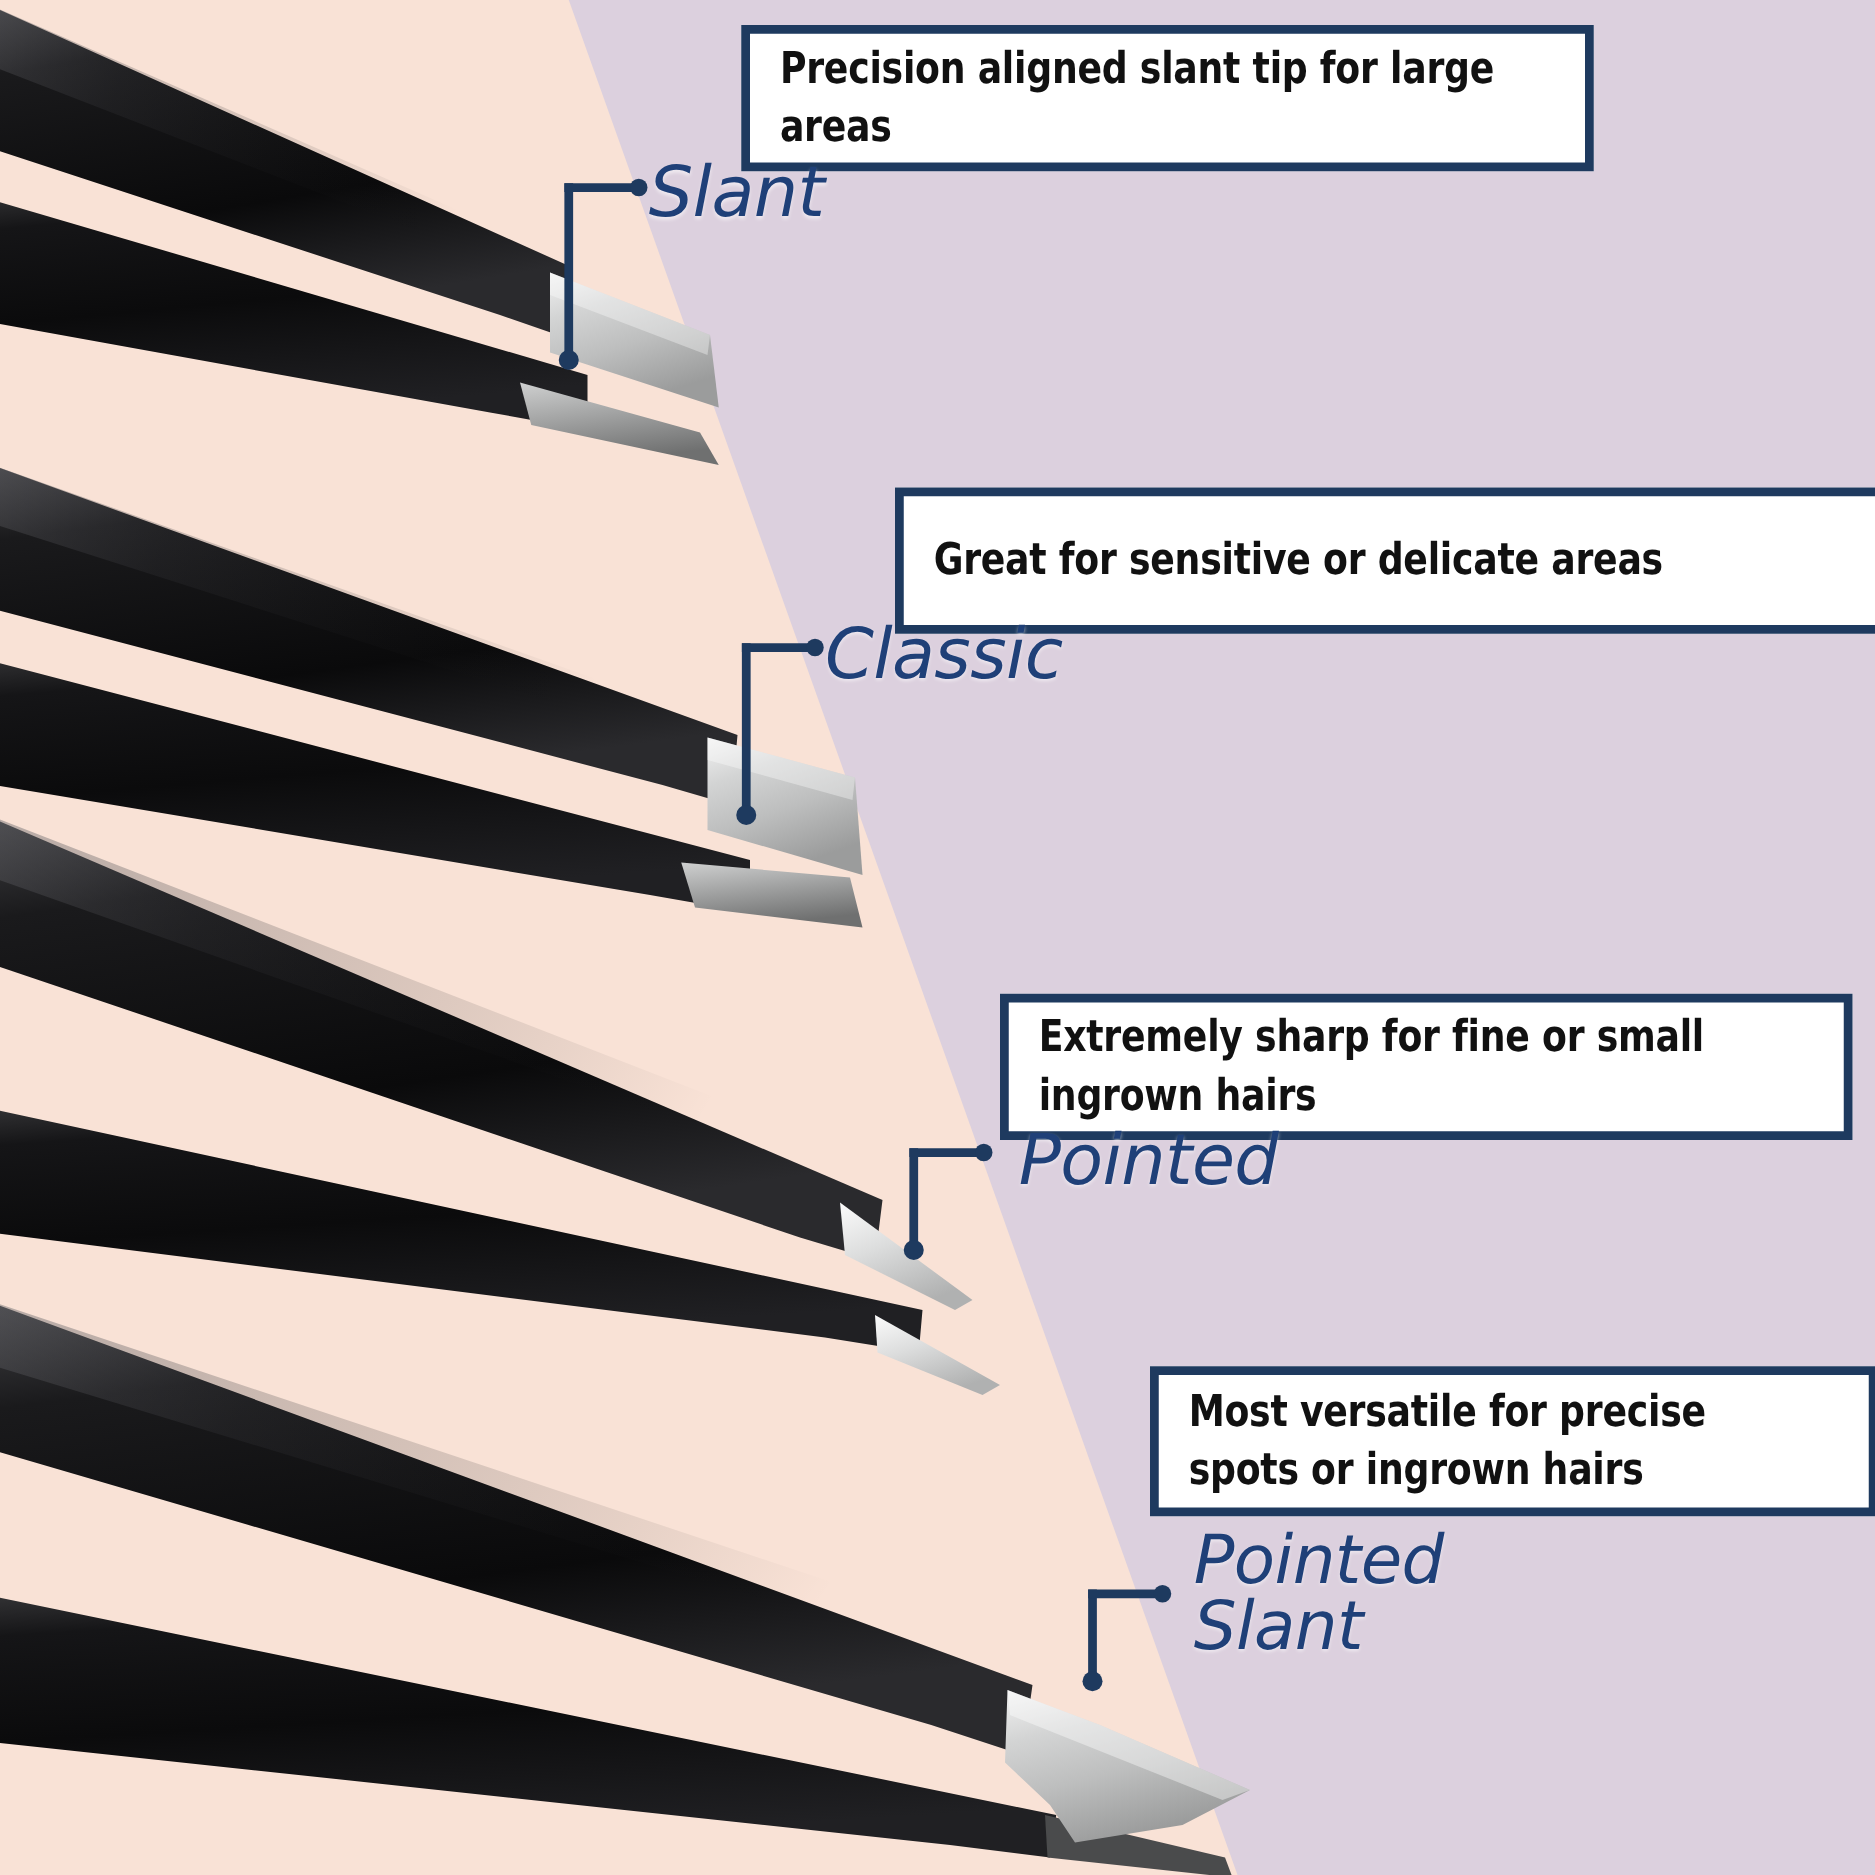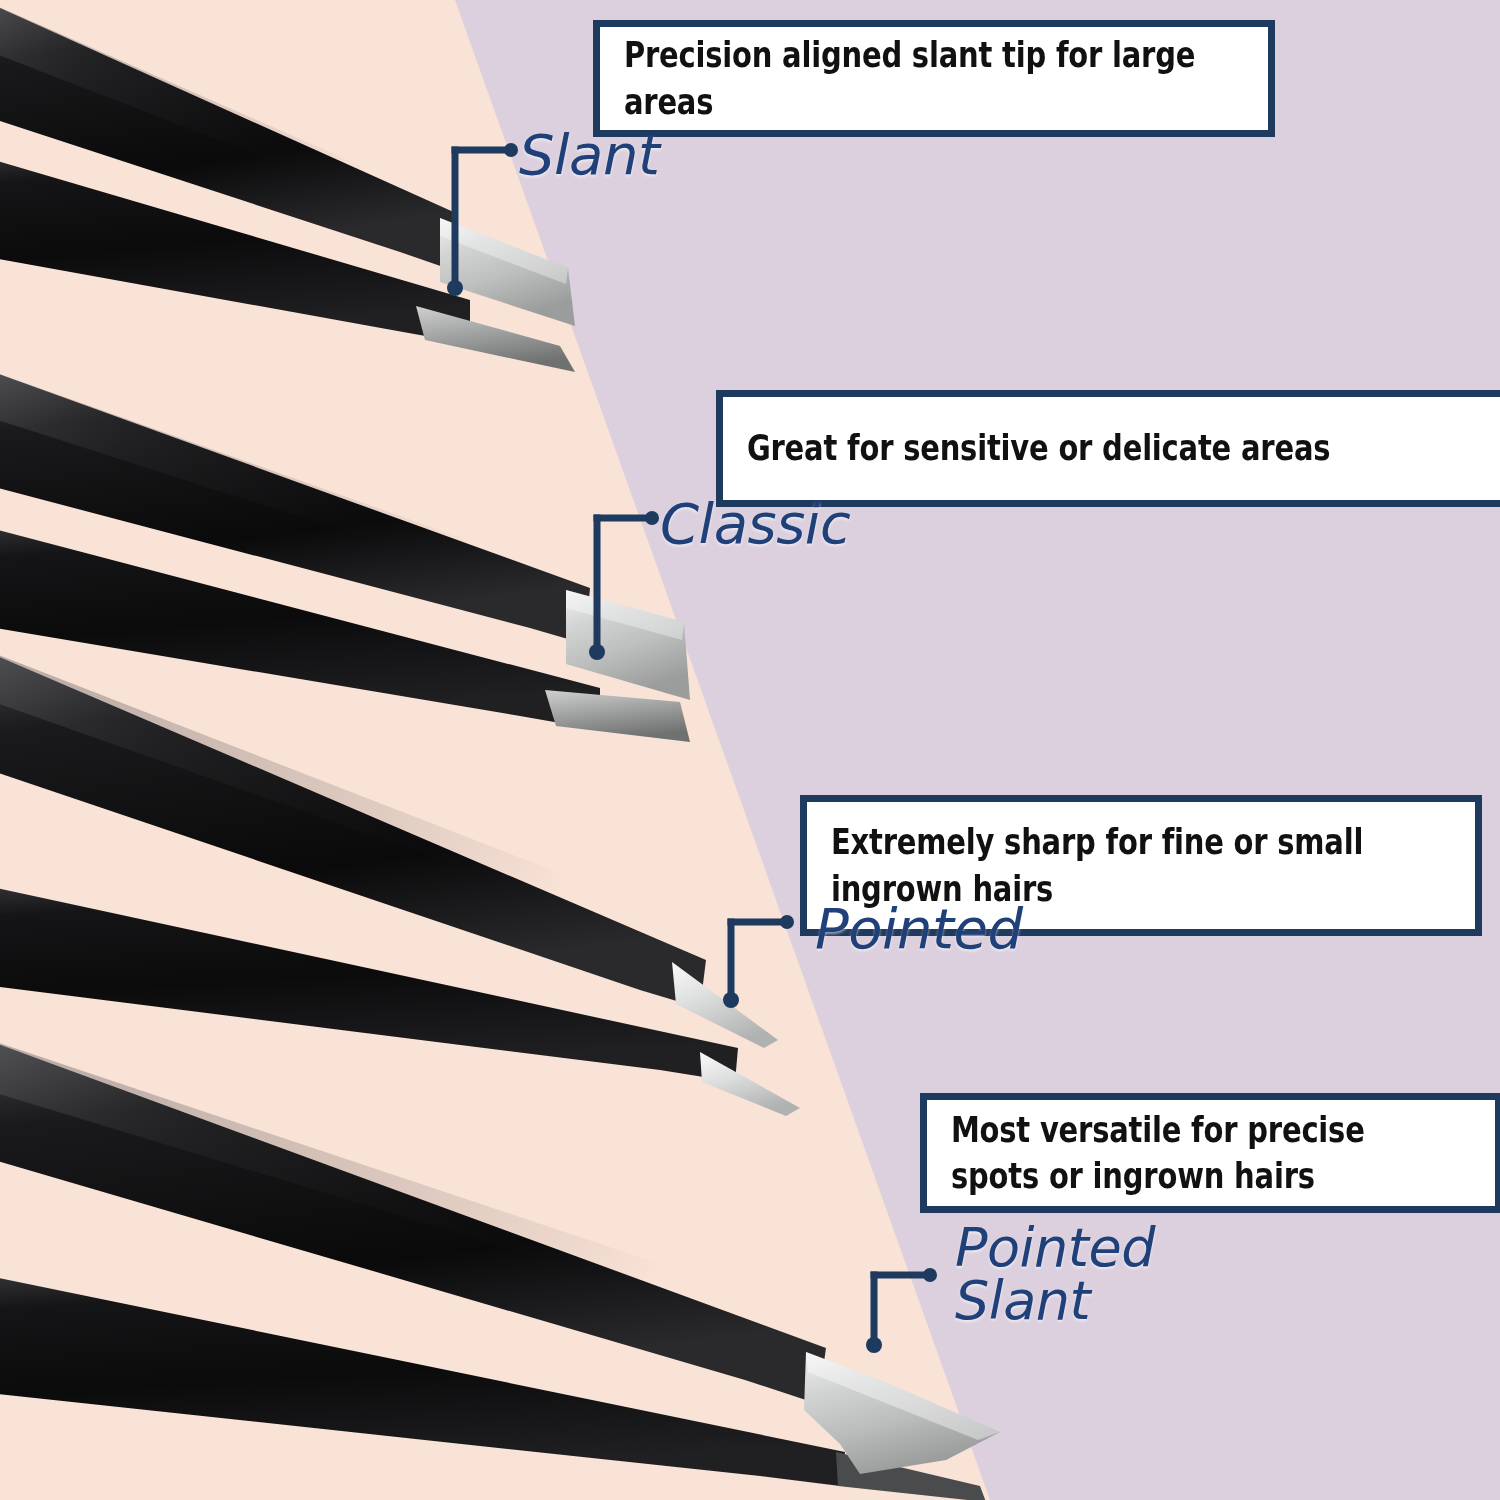--- a/index.html
+++ b/index.html
@@ -49,21 +49,21 @@
     line-height: 1.32;
     letter-spacing: -0.2px;
     padding: 0 6px 0 26px;
     font-family: "DejaVu Sans Condensed", "Liberation Sans Narrow", "Liberation Sans", sans-serif;
     transform: scaleX(0.92);
     transform-origin: left center;
   }
 
   .callout-1 { left: 593px;  top: 20px;   width: 682px;  height: 117px; }
   .callout-2 { left: 716px;  top: 390px;  width: 812px;  height: 117px; }
-  .callout-3 { left: 800px;  top: 795px;  width: 682px;  height: 141px; }
+  .callout-3 { left: 800px;  top: 795px;  width: 682px;  height: 117px; }
   .callout-4 { left: 920px;  top: 1093px; width: 582px;  height: 120px; }
 
   
   .name-label {
     position: absolute;
     color: #1F4078;
     font-weight: normal;
     font-style: italic;
     font-size: 56px;
     line-height: 0.98;

